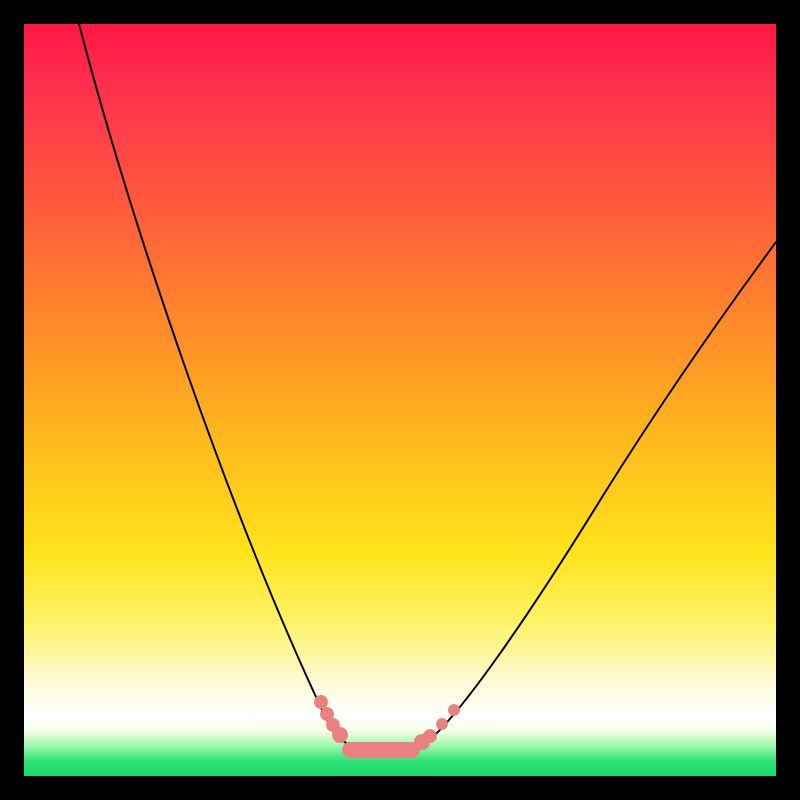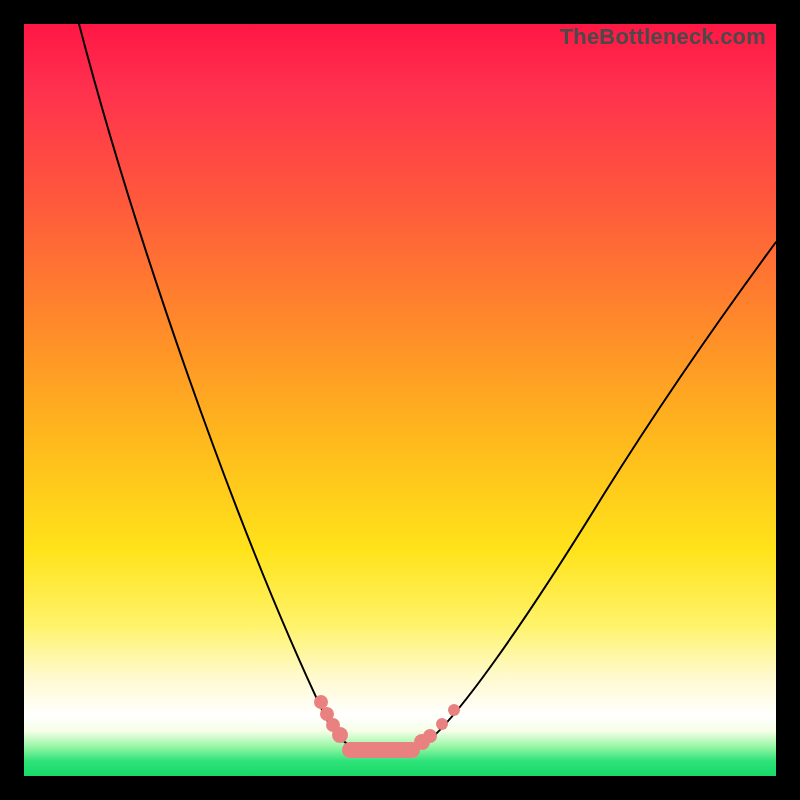--- a/index.html
+++ b/index.html
@@ -73,21 +73,20 @@
   .curve rect.bar, .curve path.bar {
     fill: #e98181;
   }
 </style>
 </head>
 <body>
 
 <div class="frame">
   <div class="plot">
 
-    <div class="watermark">TheBottleneck.com</div>
 
     <svg class="curve" viewBox="0 0 752 752">
 
       <path class="line" d="M 55 0
                C 110 210, 210 500, 300 690
                C 308 707, 318 718, 330 724"></path>
 
       <path class="line" d="M 330 724
                C 350 730, 380 730, 398 722"></path>
 

